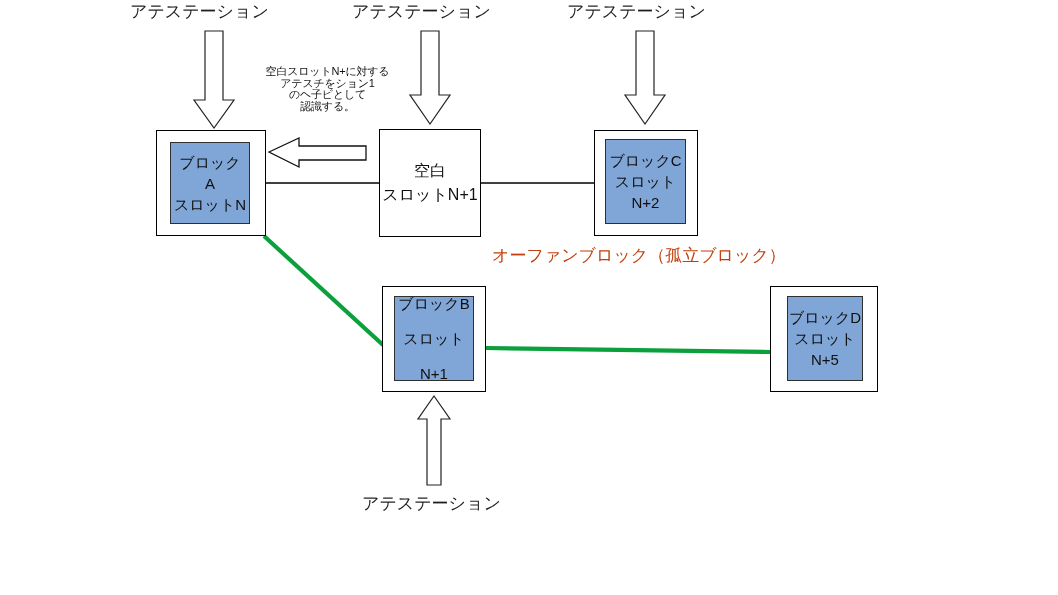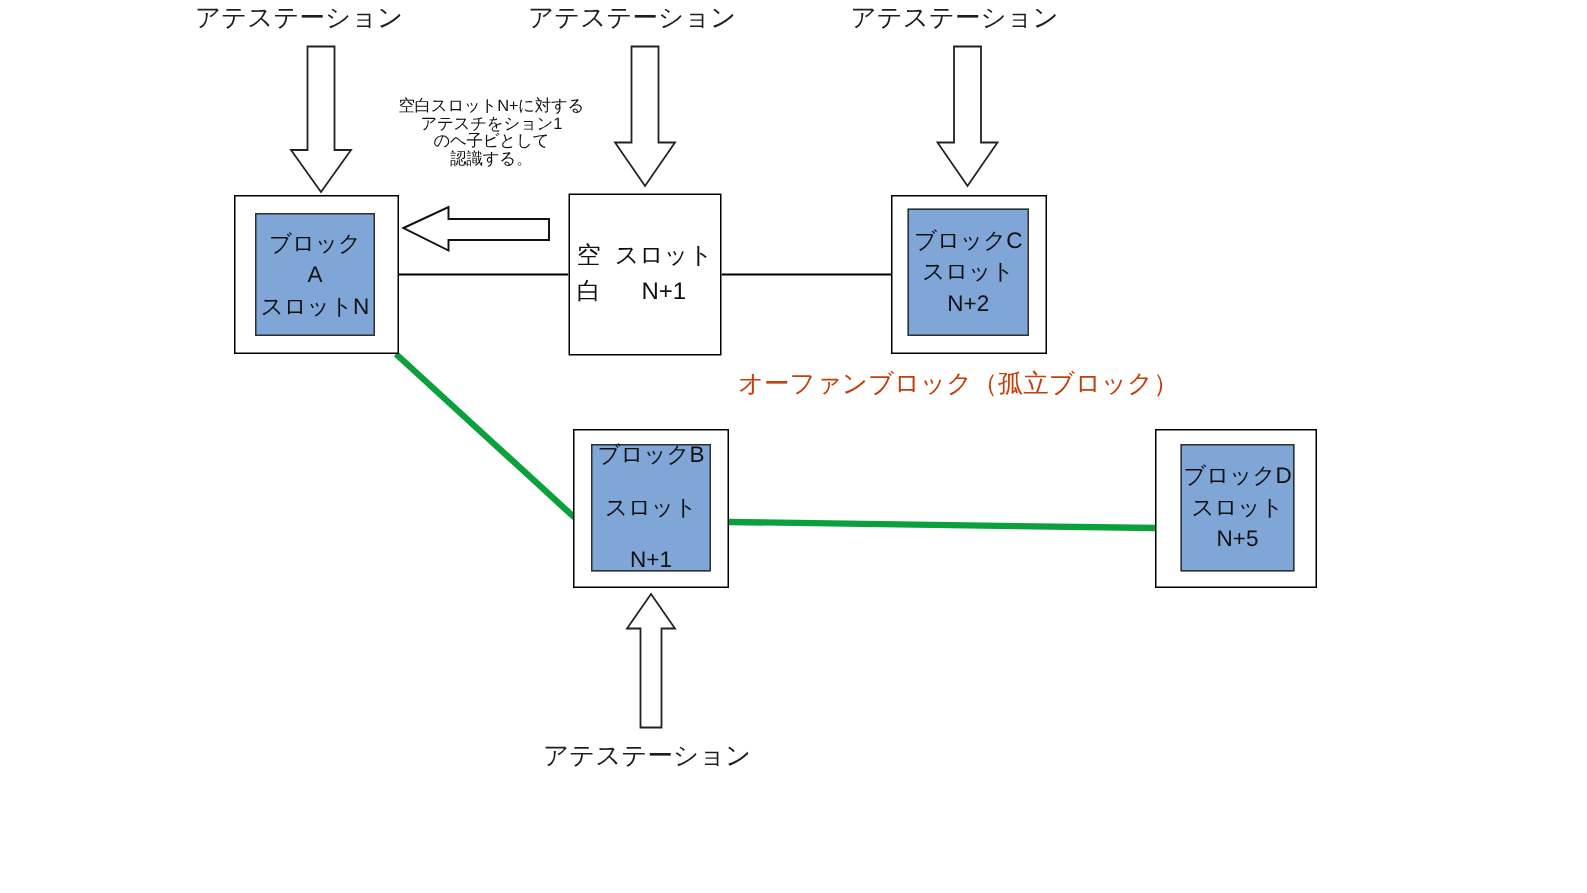--- a/index.html
+++ b/index.html
@@ -25,21 +25,21 @@
     position:absolute;box-sizing:border-box;
     border:1.2px solid #2f2f2f;background:#7fa6d6;
     display:flex;flex-direction:column;align-items:center;justify-content:center;
   }
   .inner span,.plain span{
     display:block;text-align:center;font-size:15px;line-height:21px;color:#101010;
   }
   .plain{
     position:absolute;box-sizing:border-box;
     border:1.4px solid #000;background:#fff;
-    display:flex;flex-direction:row;align-items:center;justify-content:center;
+    display:flex;flex-direction:column;align-items:center;justify-content:center;
   }
   .plain span{font-size:16px;line-height:24px;}
   .caption{position:absolute;font-size:17px;white-space:nowrap;color:#c2410c;}
   svg{position:absolute;left:0;top:0;overflow:visible;}
 </style>
 </head>
 <body>
 
 <div id="canvas">
 

